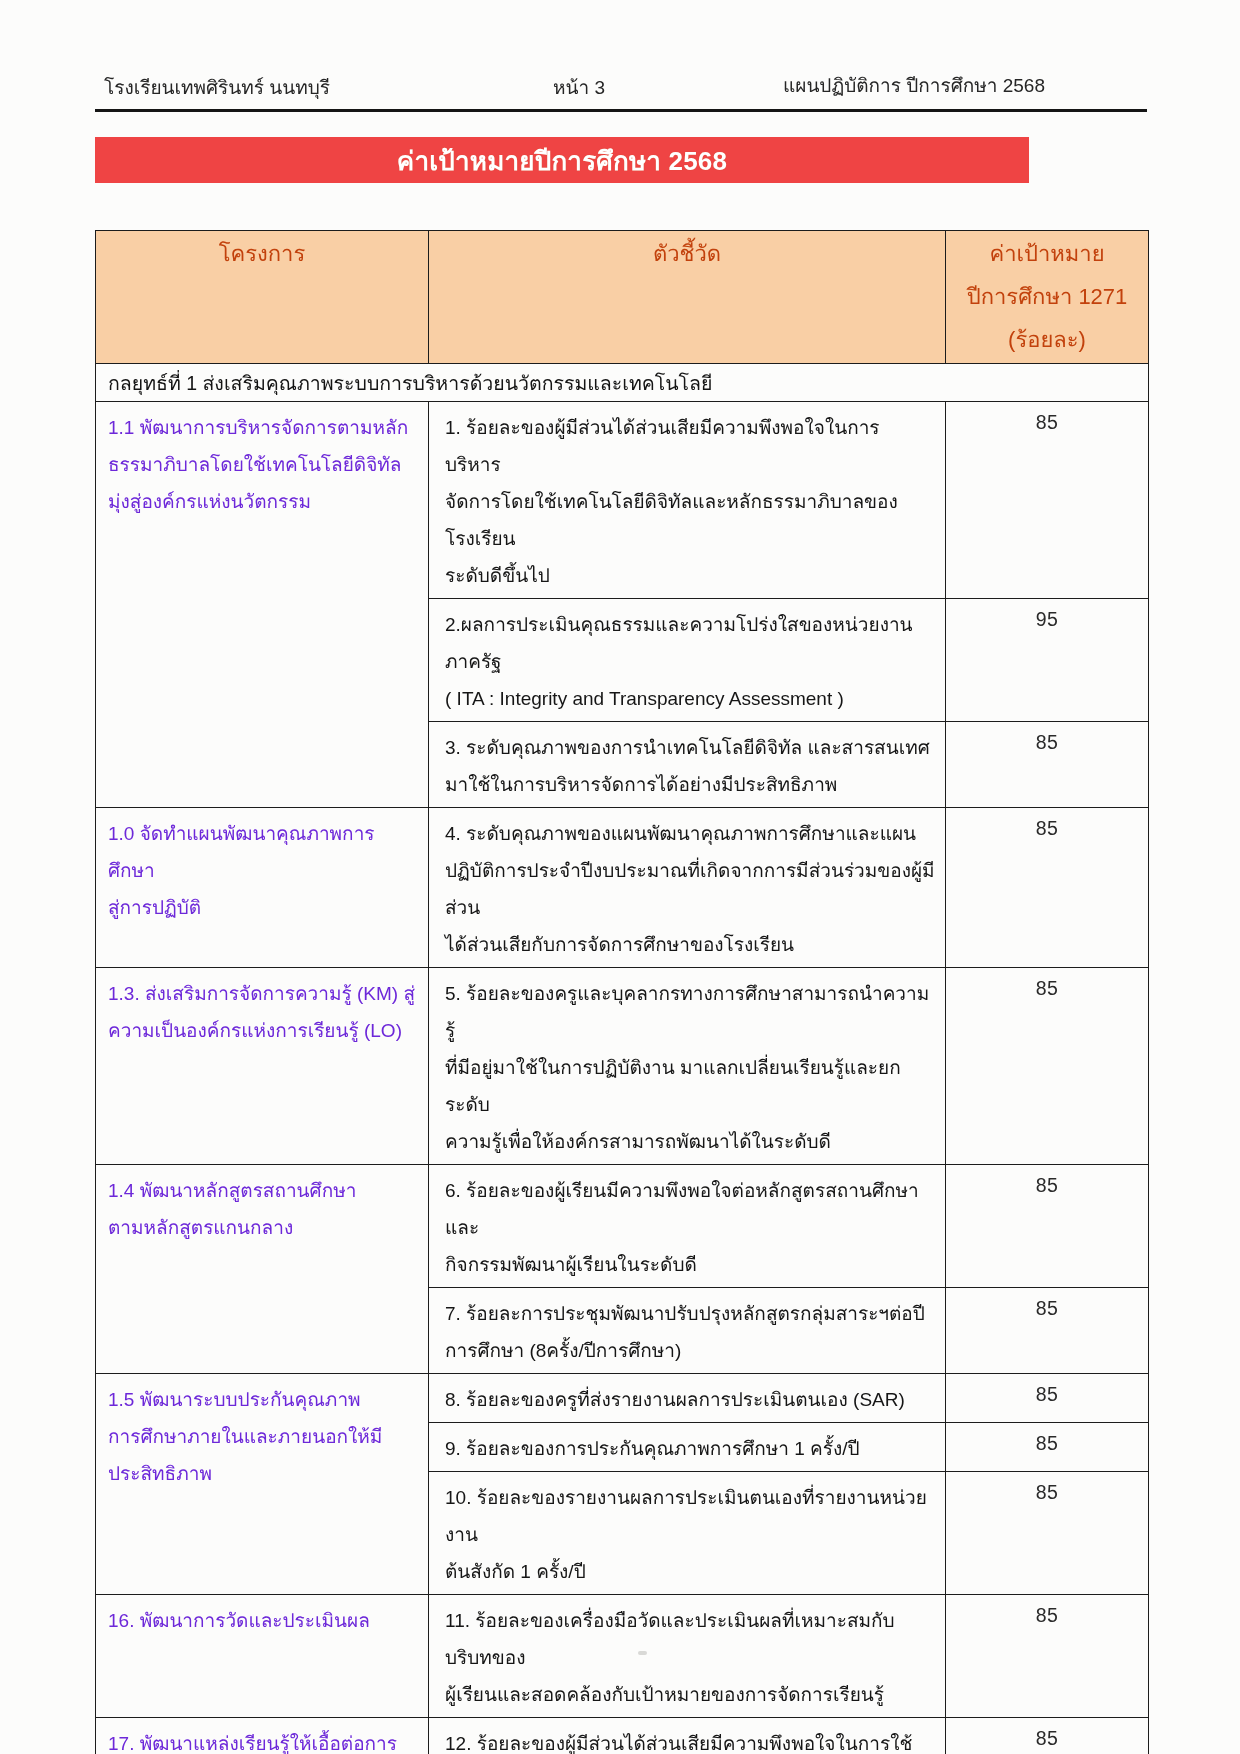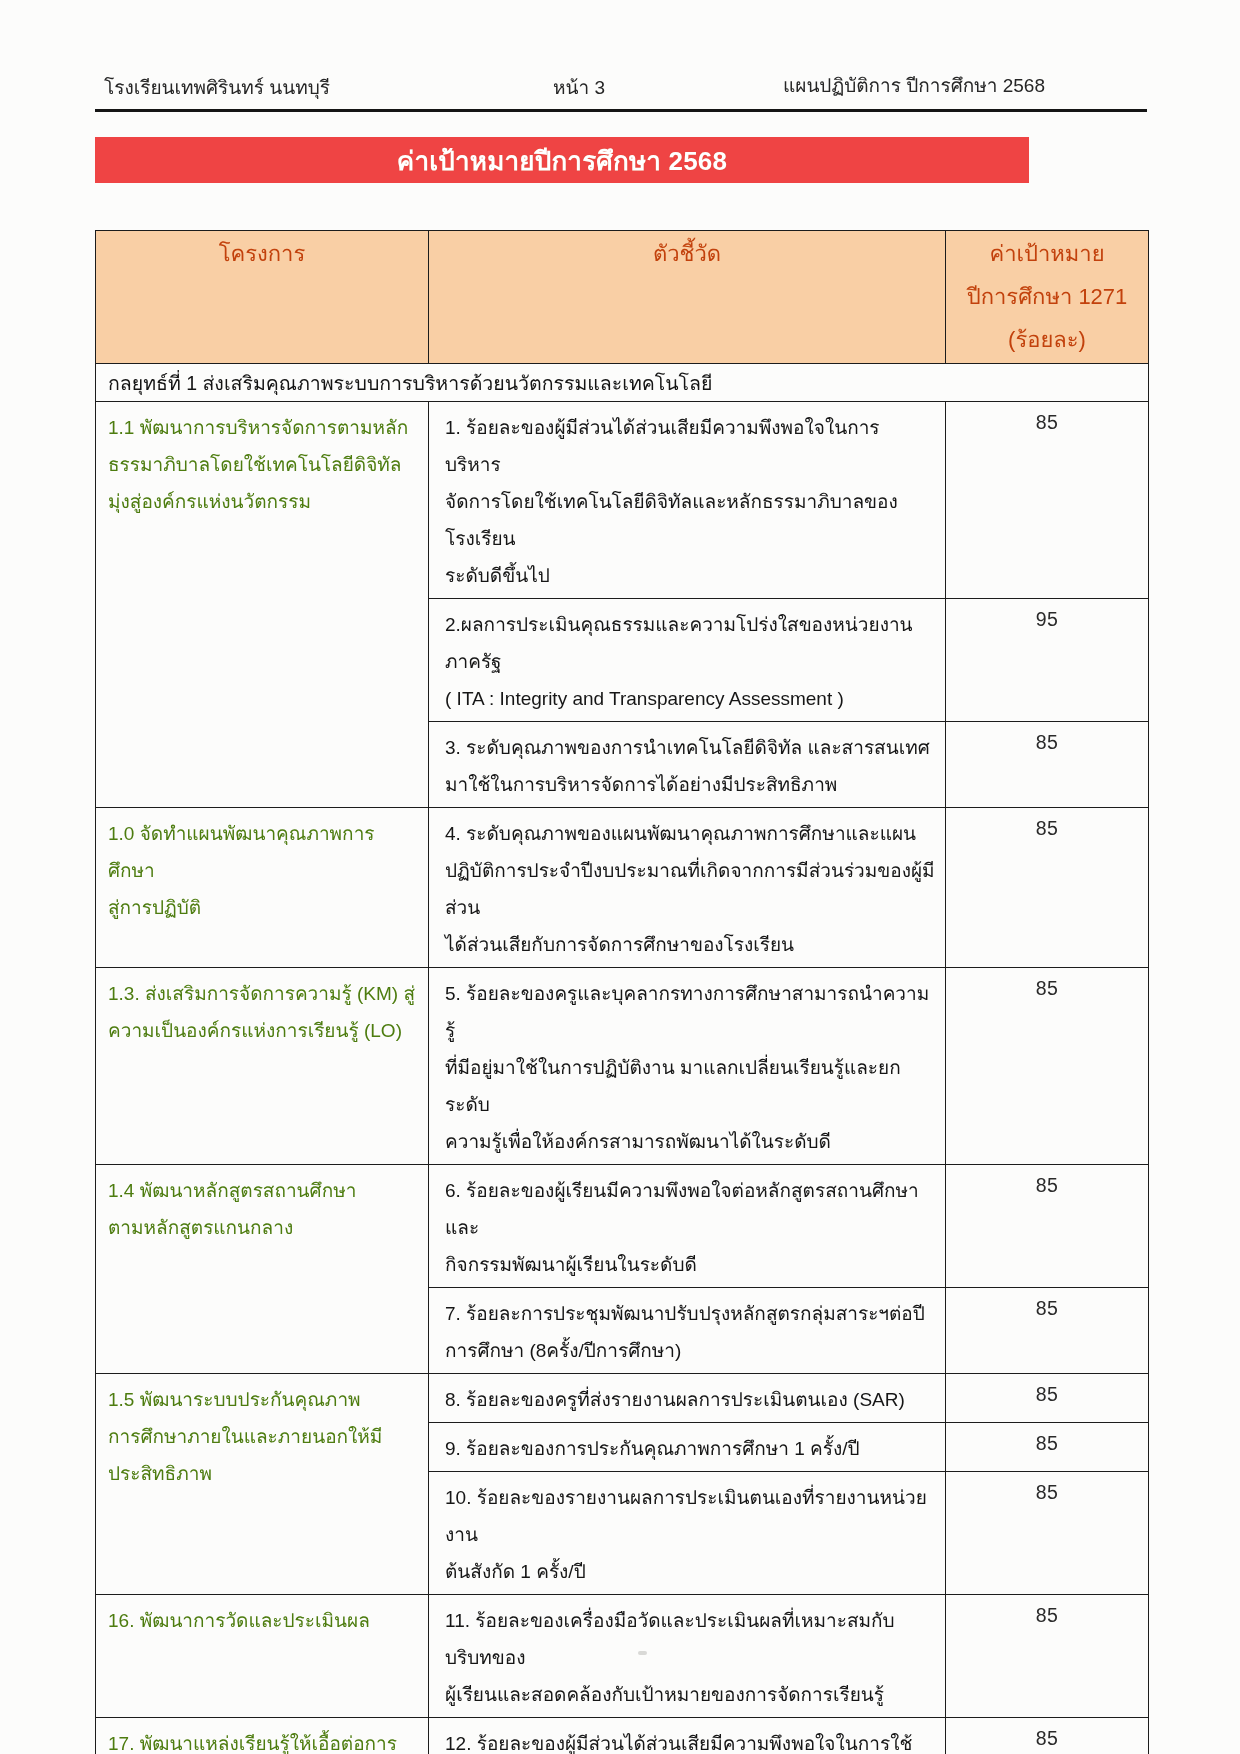--- a/index.html
+++ b/index.html
@@ -40,21 +40,21 @@
     background:#f9cfa5;
     font-weight:normal;font-size:22px;color:#c2410c;
     vertical-align:middle;text-align:center;line-height:43px;
   }
   tr.strategy-row{height:37px;margin-top:28px;}
   td.strategy-cell{
     font-size:19.5px;color:#141414;font-weight:500;
     padding:4px 10px 2px 12px;vertical-align:middle;white-space:nowrap;
   }
   td.project-cell{
-    padding:7px 8px 4px 12px;line-height:37px;color:#4d7c0f;
+    padding:7px 8px 4px 12px;line-height:37px;color:#6d28d9;
   }
   td.indicator-cell{
     padding:7px 10px 4px 16px;line-height:37px;color:#161616;
   }
   td.target-cell{
     text-align:center;padding-top:9px;color:#2a2a2a;font-size:19.5px;
     letter-spacing:.5px;
   }
   .artifact-dot{position:absolute;left:638px;top:1651px;width:9px;height:4px;background:#d9d9d6;border-radius:2px;}
 </style>

